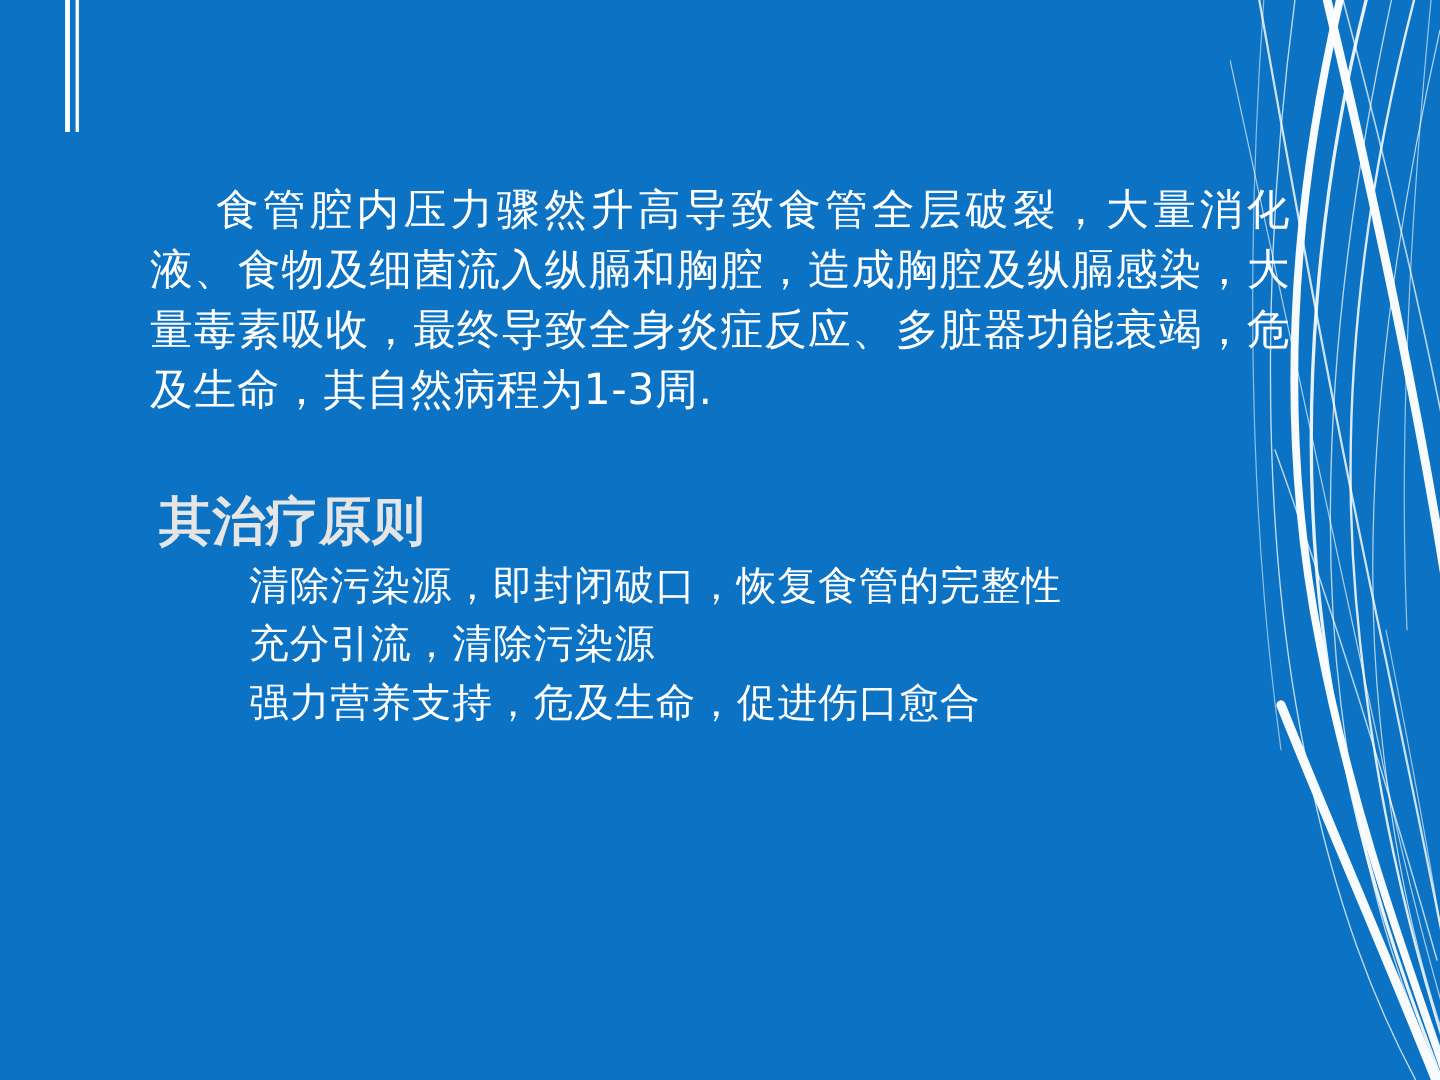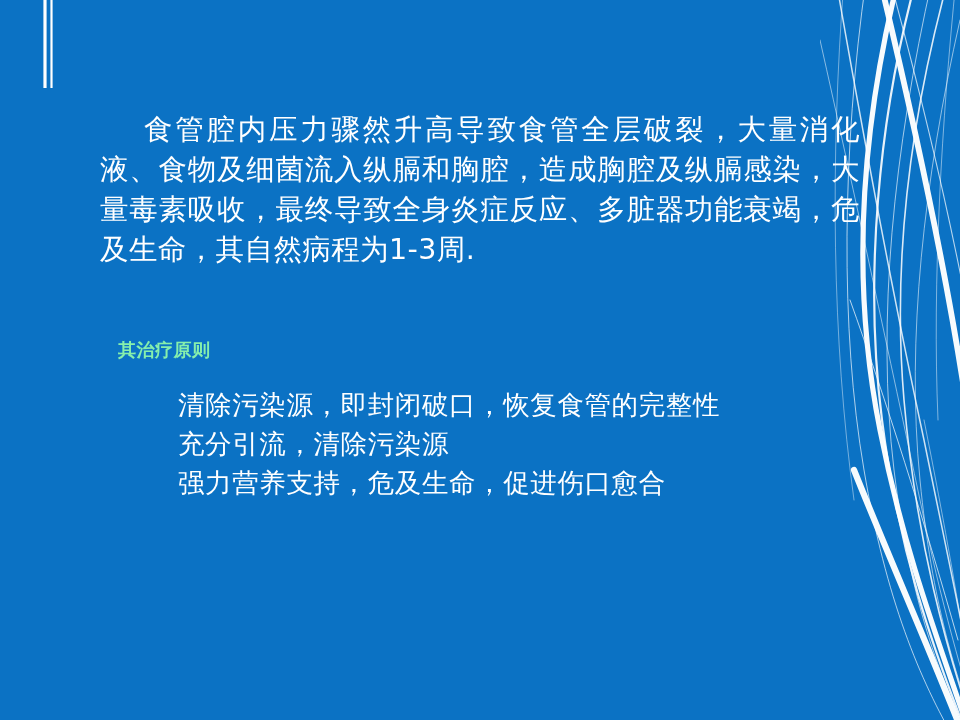--- a/index.html
+++ b/index.html
@@ -31,52 +31,52 @@
     top: 0;
     width: 120px;
     height: 120px;
     pointer-events: none;
   }
 
   
   #content {
     position: absolute;
     left: 100px;
-    top: 110px;
+    top: 120px;
     width: 760px;
   }
 
   .para {
     color: #ffffff;
     font-size: 28.5px;
     line-height: 40px;
     letter-spacing: 0.4px;
     text-indent: 44px;
     text-align: justify;
     text-justify: inter-ideograph;
     margin: 0;
     white-space: normal;
   }
 
   #spacer {
     height: 45px;
   }
 
   .heading {
-    color: #86efac;
-    font-size: 18px;
+    color: #e5e5e5;
+    font-size: 35px;
     line-height: 38px;
     font-weight: bold;
     letter-spacing: 0.5px;
-    margin: 16px;
+    margin: 4px;
     padding-left: 2px;
   }
 
   .bullets {
-    margin: 16px;
+    margin: 4px;
     padding: 0;
     list-style: none;
   }
   .bullets li {
     color: #ffffff;
     font-size: 26.5px;
     line-height: 39px;
     letter-spacing: 0.6px;
     padding-left: 62px;
     white-space: nowrap;

